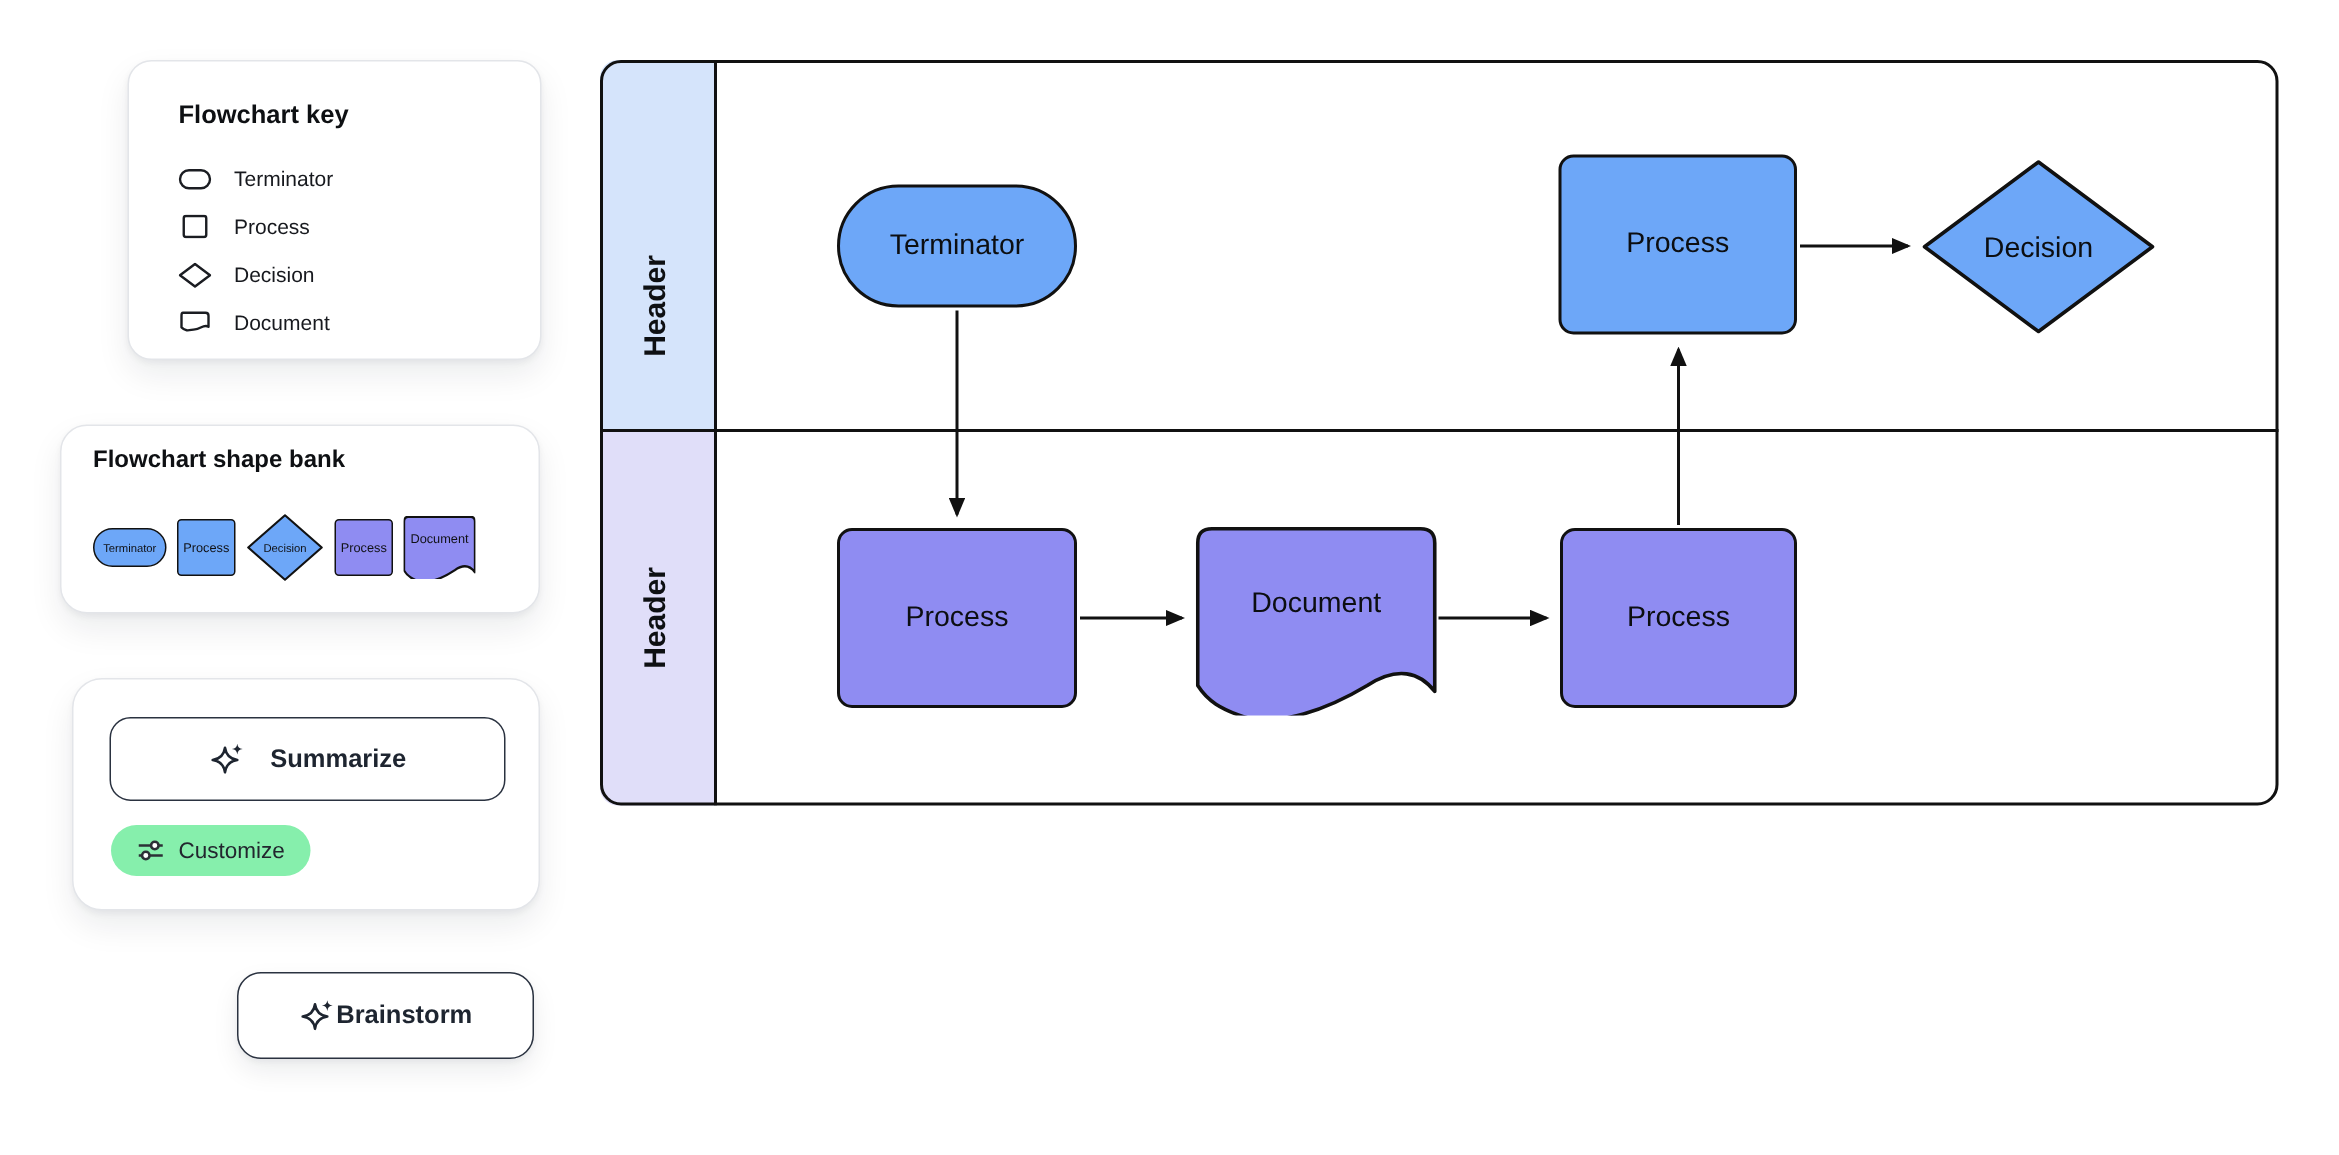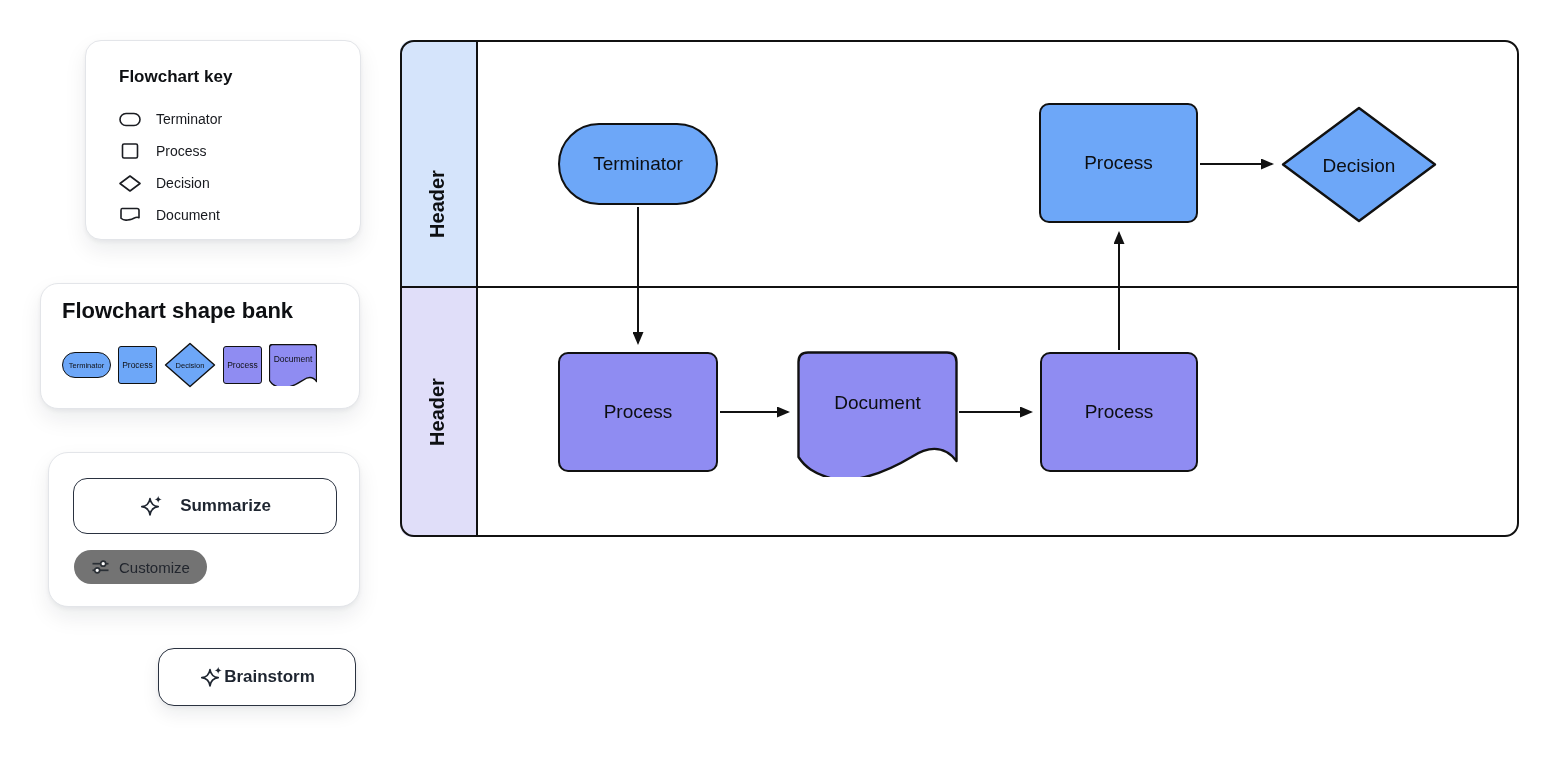--- a/index.html
+++ b/index.html
@@ -20,40 +20,40 @@
   
   #key-panel { left: 85px; top: 40px; width: 276px; height: 200px; text-align: center; }
   #key-panel .panel-title { position: absolute; left: 33px; top: 26px; font-size: 17px; font-weight: 700; color: #0e1013; }
   .key-items { position: absolute; left: 33px; top: 62px; }
   .key-item { display: flex; align-items: center; height: 32px; gap: 15px; }
   .key-item .kicon { width: 22px; display: flex; justify-content: center; }
   .key-item .klabel { font-size: 14px; color: #17191e; }
 
   
   #bank-panel { left: 40px; top: 283px; width: 320px; height: 126px; border-radius: 18px; }
-  #bank-panel .panel-title { position: absolute; left: 21px; top: 14px; font-size: 22px; font-weight: 700; color: #0e1013; }
+  #bank-panel .panel-title { position: absolute; left: 21px; top: 14px; font-size: 16px; font-weight: 700; color: #0e1013; }
   .bank-row { position: absolute; left: 21px; top: 52px; width: 298px; height: 58px; display: flex; align-items: center; gap: 7px; }
   .bank-shape { position: relative; display: flex; align-items: center; justify-content: center; }
   .bank-label { position: absolute; width: 100%; text-align: center; color: #101115; pointer-events: none; }
   .bank-terminator { width: 49px; height: 26px; border: 1.3px solid #111; border-radius: 13px; }
   .bank-process { width: 39px; height: 38px; border: 1.3px solid #111; border-radius: 3px; }
   .bank-svg-wrap { position: relative; }
   .fs8 { font-size: 7.5px; } .fs9 { font-size: 8.5px; }
 
   
   #ai-card { left: 48px; top: 452px; width: 312px; height: 155px; border-radius: 20px; }
   #summarize-btn {
     position: absolute; left: 24px; top: 25px; width: 264px; height: 56px;
     background: #fff; border: 1.5px solid #2a3240; border-radius: 14px;
     display: flex; align-items: center; justify-content: center; gap: 16px;
     font-size: 17px; font-weight: 700; color: #1e2530; cursor: pointer;
   }
   #customize-btn {
     position: absolute; left: 25px; top: 97px; height: 34px; padding: 0 17px;
-    background: #737373; border: none; border-radius: 17px;
+    background: #86efac; border: none; border-radius: 17px;
     display: flex; align-items: center; gap: 9px;
     font-size: 15px; color: #22262e; cursor: pointer; font-family: inherit;
   }
   #brainstorm-btn {
     position: absolute; left: 158px; top: 648px; width: 198px; height: 58px;
     background: #fff; border: 1.5px solid #2a3240; border-radius: 16px;
     display: flex; align-items: center; justify-content: center; 
     font-size: 17px; font-weight: 700; color: #1e2530; cursor: pointer;
     box-shadow: 0 2px 4px rgba(15,23,42,.05), 0 8px 18px rgba(15,23,42,.08);
     font-family: inherit;

